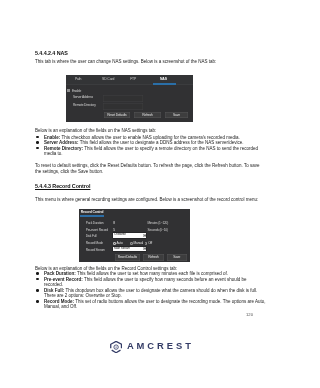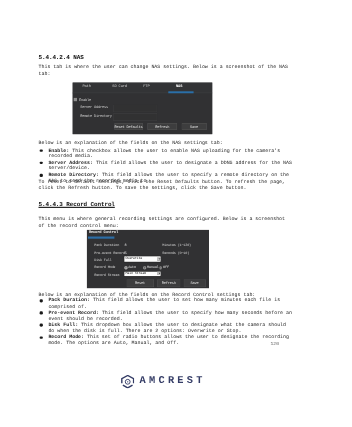--- a/index.html
+++ b/index.html
@@ -1,19 +1,19 @@
 <!DOCTYPE html>
 <html><head>
 <meta charset="utf-8">
 <title>Amcrest Manual Page</title>
 <style>
   html,body{margin:0;padding:0;}
   body{width:300px;height:388px;background:#ffffff;font-family:"Liberation Sans",sans-serif;
        -webkit-font-smoothing:antialiased;overflow:hidden;}
-  .page{position:relative;width:300px;height:324px;background:#fff;font-family:Liberation Mono, monospace;}
+  .page{position:relative;width:300px;height:324px;background:#fff;}
   h3.sec{font-size:5.4px;font-weight:bold;color:#111;margin:0;letter-spacing:-0.015em;}
   h3.sec.ul{text-decoration:underline;text-underline-offset:1.2px;text-decoration-thickness:0.6px;}
   p.body{font-size:4.5px;line-height:5.55px;color:#222;margin:0;}
   ul.bullets{margin:0;padding:0;list-style:none;}
   ul.bullets li{font-size:4.5px;line-height:5.55px;color:#222;position:relative;padding-left:6px;}
   ul.bullets li:before{content:"";position:absolute;left:-2.1px;top:1.3px;width:2.6px;height:2.6px;border-radius:50%;background:#1a1a1a;}
   .b{font-weight:bold;}
 
   
   .shot{background:#313133;box-sizing:border-box;overflow:hidden;}

